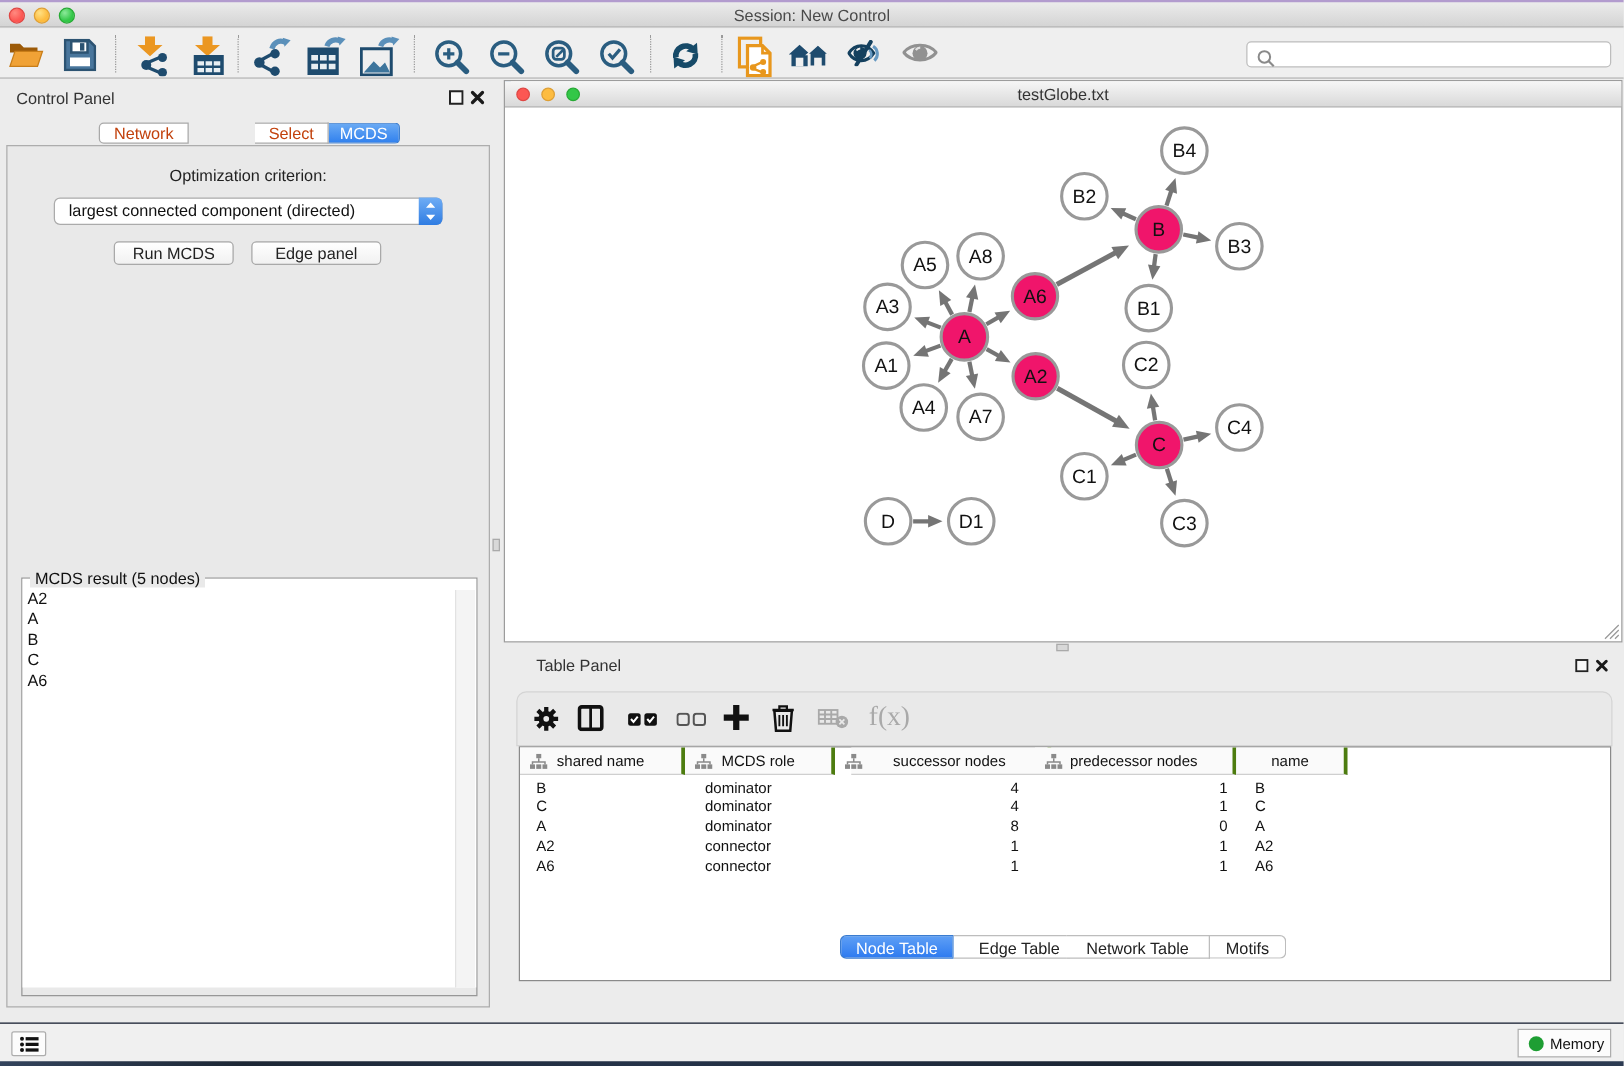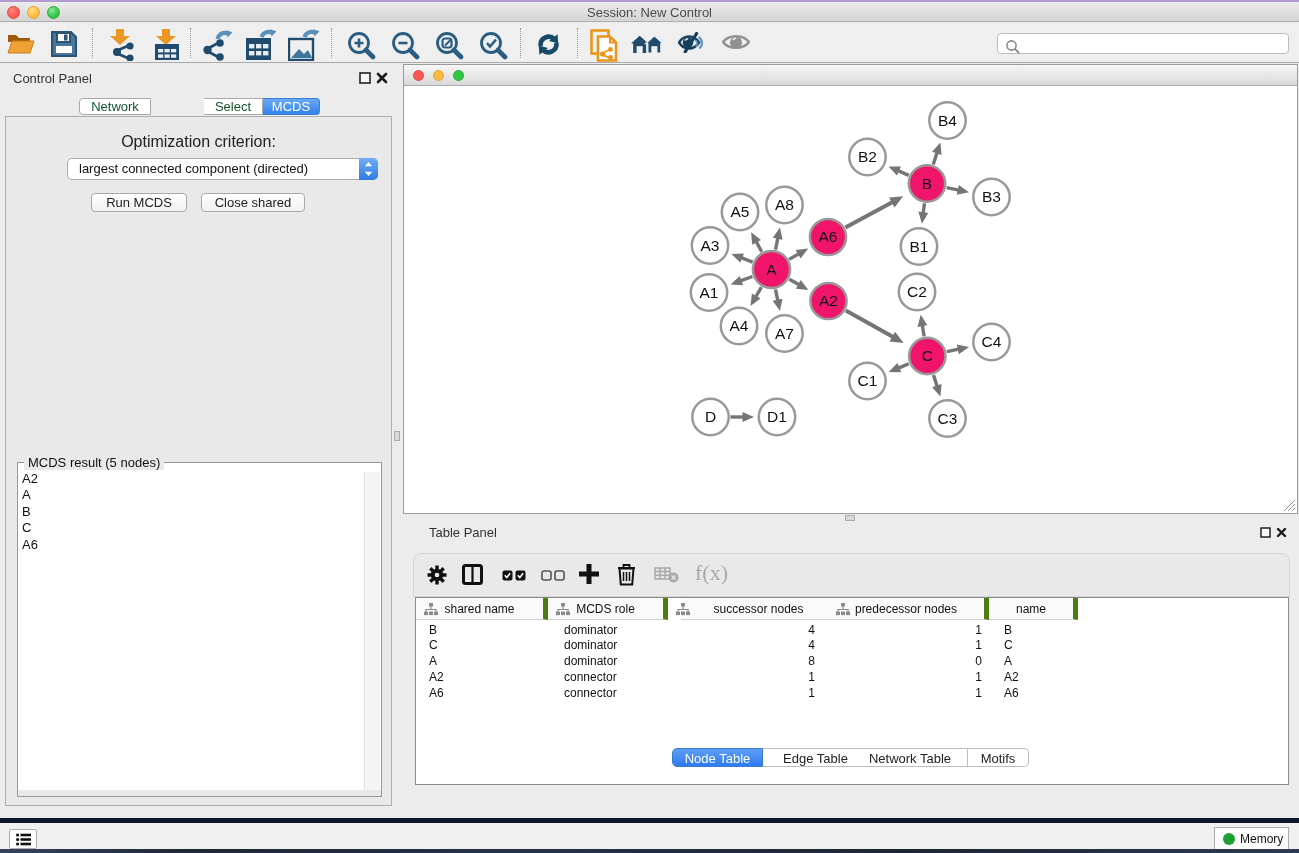--- a/index.html
+++ b/index.html
@@ -9,46 +9,46 @@
 #topstrip{left:0;top:0;width:1299px;height:2px;background:#b29bce;}
 #titlebar{left:0;top:2px;width:1299px;height:20px;background:linear-gradient(#ebebeb,#d4d4d4);border-bottom:1px solid #b0b0b0;}
 #titlebar .t{position:absolute;left:0;right:0;top:3px;text-align:center;font-size:13px;color:#4a4a4a;}
 .light{position:absolute;top:4px;width:13px;height:13px;border-radius:50%;}
 #toolbar{left:0;top:23px;width:1299px;height:40px;background:#efefef;border-bottom:1px solid #ababab;}
 .sep{position:absolute;top:5px;height:30px;width:0;border-left:1px dotted #9a9a9a;}
 #searchbox{left:997px;top:10px;width:292px;height:21px;background:#fff;border:1px solid #bdbdbd;border-radius:4px;}
 #main{left:0;top:63px;width:1299px;height:755px;background:#ececec;}
 #cp-title{left:13px;top:8px;font-size:13px;color:#333;}
 .tabrow{position:absolute;display:flex;}
-.tab{height:17px;background:#fff;border:1px solid #a9a9a9;border-left:none;font-size:13px;color:#14532d;text-align:center;line-height:16px;}
+.tab{height:17px;background:#fff;border:1px solid #a9a9a9;border-left:none;font-size:13px;color:#c2410c;text-align:center;line-height:16px;}
 .tab.first{border-left:1px solid #a9a9a9;border-radius:4px 0 0 4px;}
 .tab.last{border-radius:0 4px 4px 0;}
 .tab.sel{background:linear-gradient(#6aaaf4,#3181ee);color:#fff;border-color:#3e7fd0;}
 #cp-box{left:5px;top:53px;width:387px;height:690px;border:1px solid #adadad;background:#e9e9e9;}
-#optlabel{left:0;width:397px;top:70px;text-align:center;font-size:16px;color:#222;}
-#selectbox{left:43px;top:95px;width:311px;height:22px;background:#fff;border:1px solid #ababab;border-radius:5px;font-size:13px;color:#111;line-height:20px;padding-left:11px;margin-left:24px;}
+#optlabel{left:0;width:397px;top:70px;text-align:center;font-size:13px;color:#222;}
+#selectbox{left:43px;top:95px;width:311px;height:22px;background:#fff;border:1px solid #ababab;border-radius:5px;font-size:13px;color:#111;line-height:20px;padding-left:11px;}
 #stepper{right:-1px;top:-1px;width:19px;height:22px;border-radius:0 5px 5px 0;background:linear-gradient(#6fadf5,#2f7ce2);}
 .btn{position:absolute;height:19px;background:linear-gradient(#ffffff,#f1f1f1);border:1px solid #a9a9a9;border-radius:4px;font-size:13px;color:#222;text-align:center;line-height:17px;}
 #fieldset{left:17px;top:399px;width:365px;height:335px;border:1px solid #979797;}
 #fieldlabel{left:24px;top:392px;background:#e9e9e9;padding:0 4px;font-size:13px;color:#111;z-index:6;}
 #listwhite{left:18px;top:400px;width:363px;height:327px;background:#fff;}
 #listscroll{left:346px;top:9px;width:16px;height:318px;background:#f4f4f4;border-left:1px solid #e2e2e2;}
 #listitems{left:4px;top:8px;font-size:13px;color:#111;line-height:16.4px;}
 #netframe{left:403px;top:1px;width:895px;height:450px;border:1px solid #9c9c9c;background:#fff;}
 #nettitle{left:0;top:0;width:893px;height:21px;background:linear-gradient(#f6f6f6,#d9d9d9);border-bottom:1px solid #acacac;}
 #nettitle .t{position:absolute;left:0;right:0;top:3px;text-align:center;font-size:13px;color:#333;}
 .slight{position:absolute;top:5px;width:11px;height:11px;border-radius:50%;}
 #grip{right:1px;bottom:1px;width:13px;height:13px;}
 #tp-title{left:417px;top:462px;font-size:13px;color:#333;margin-left:12px;}
 #tp-toolbar{left:413px;top:490px;width:877px;height:44px;background:#e9e9e9;border:1px solid #d4d4d4;border-radius:8px 8px 0 0;}
 #tbl{left:415px;top:534px;width:874px;height:188px;background:#fff;border:1px solid #8a8a8a;}
-.th{position:absolute;top:0;height:22px;background:#fafafa;border-right:5px solid #4d7c0f;border-bottom:1px solid #cfcfcf;font-size:12px;color:#111;text-align:center;line-height:22px;}
+.th{position:absolute;top:0;height:22px;background:#fafafa;border-right:3px solid #4d7c0f;border-bottom:1px solid #cfcfcf;font-size:12px;color:#111;text-align:center;line-height:22px;}
 .td{position:absolute;font-size:12px;color:#111;height:16px;line-height:16px;}
 .btab{position:absolute;top:685px;height:19px;background:#fff;border:1px solid #bdbdbd;border-left:none;font-size:13px;color:#222;text-align:center;line-height:19px;}
-#statusbar{left:0;top:818px;width:1299px;height:31px;background:#f0f0f0;border-top:5px solid #0f172a;}
+#statusbar{left:0;top:818px;width:1299px;height:31px;background:#f0f0f0;border-top:1px solid #0f172a;}
 #bottomstrip{left:0;top:849px;width:1299px;height:4px;background:linear-gradient(90deg,#33435c,#1d2735 15%,#253349 40%,#1b2533 70%,#2c3b52);}
 svg{display:block;}
 .icon{position:absolute;}
 </style>
 </head>
 <body>
 <div id="topstrip" class="abs"></div>
 <div id="titlebar" class="abs">
  <div class="light" style="left:6.5px;background:radial-gradient(circle at 35% 30%,#ff8a80,#fc5753 60%);border:1px solid #df4744;"></div>
  <div class="light" style="left:26.5px;background:radial-gradient(circle at 35% 30%,#ffe083,#fdbc40 60%);border:1px solid #de9f34;"></div>
@@ -208,34 +208,35 @@
 <div id="cp-box" class="abs"></div>
 <div id="optlabel" class="abs">Optimization criterion:</div>
 <div id="selectbox" class="abs">largest connected component (directed)
  <div id="stepper" class="abs">
         <svg width="19" height="22" viewBox="0 0 19 22">
           <path d="M9.5 4 L13.2 8.2 H5.8 z M9.5 18 L5.8 13.8 H13.2 z" fill="#fff"></path>
         </svg>
       </div>
 </div>
 <div class="btn" style="left:91px;top:130px;width:96px;">Run MCDS</div>
-<div class="btn" style="left:201px;top:130px;width:104px;">Close shared</div>
+<div class="btn" style="left:201px;top:130px;width:104px;">Edge panel</div>
 <div id="fieldset" class="abs"></div>
 <div id="fieldlabel" class="abs">MCDS result (5 nodes)</div>
 <div id="listwhite" class="abs">
  <div id="listscroll" class="abs"></div>
  <div id="listitems" class="abs">A2<br>A<br>B<br>C<br>A6</div>
 </div>
 
  <div id="netframe" class="abs">
  <div class="abs" style="left:0;top:0;width:5px;height:5px;background:#3a6ea5;clip-path:polygon(0 0,100% 0,0 100%);"></div>
  <div id="nettitle" class="abs">
   <div class="slight" style="left:9px;background:#fc5753;border:0.5px solid #df4744;"></div>
   <div class="slight" style="left:29px;background:#fdbc40;border:0.5px solid #de9f34;"></div>
   <div class="slight" style="left:49px;background:#33c748;border:0.5px solid #27aa35;"></div>
+  <div class="t">testGlobe.txt</div>
  </div>
  <svg class="abs" style="left:0;top:21px;" width="893" height="427" viewBox="0 0 893 427" font-family="Liberation Sans,sans-serif">
 <line x1="348.4" y1="190.5" x2="336.4" y2="194.9" stroke="#757575" stroke-width="3.4"></line>
 <polygon points="326.6,198.6 335.7,189.9 339.1,199.3" fill="#757575"></polygon>
 <line x1="348.6" y1="176.1" x2="337.2" y2="171.7" stroke="#757575" stroke-width="3.4"></line>
 <polygon points="327.4,167.9 340.0,167.4 336.3,176.7" fill="#757575"></polygon>
 <line x1="357.4" y1="201.1" x2="351.7" y2="211.0" stroke="#757575" stroke-width="3.4"></line>
 <polygon points="346.5,220.1 347.9,207.6 356.5,212.6" fill="#757575"></polygon>
 <line x1="357.7" y1="165.7" x2="352.1" y2="155.4" stroke="#757575" stroke-width="3.4"></line>
 <polygon points="347.1,146.2 357.0,153.9 348.2,158.7" fill="#757575"></polygon>

